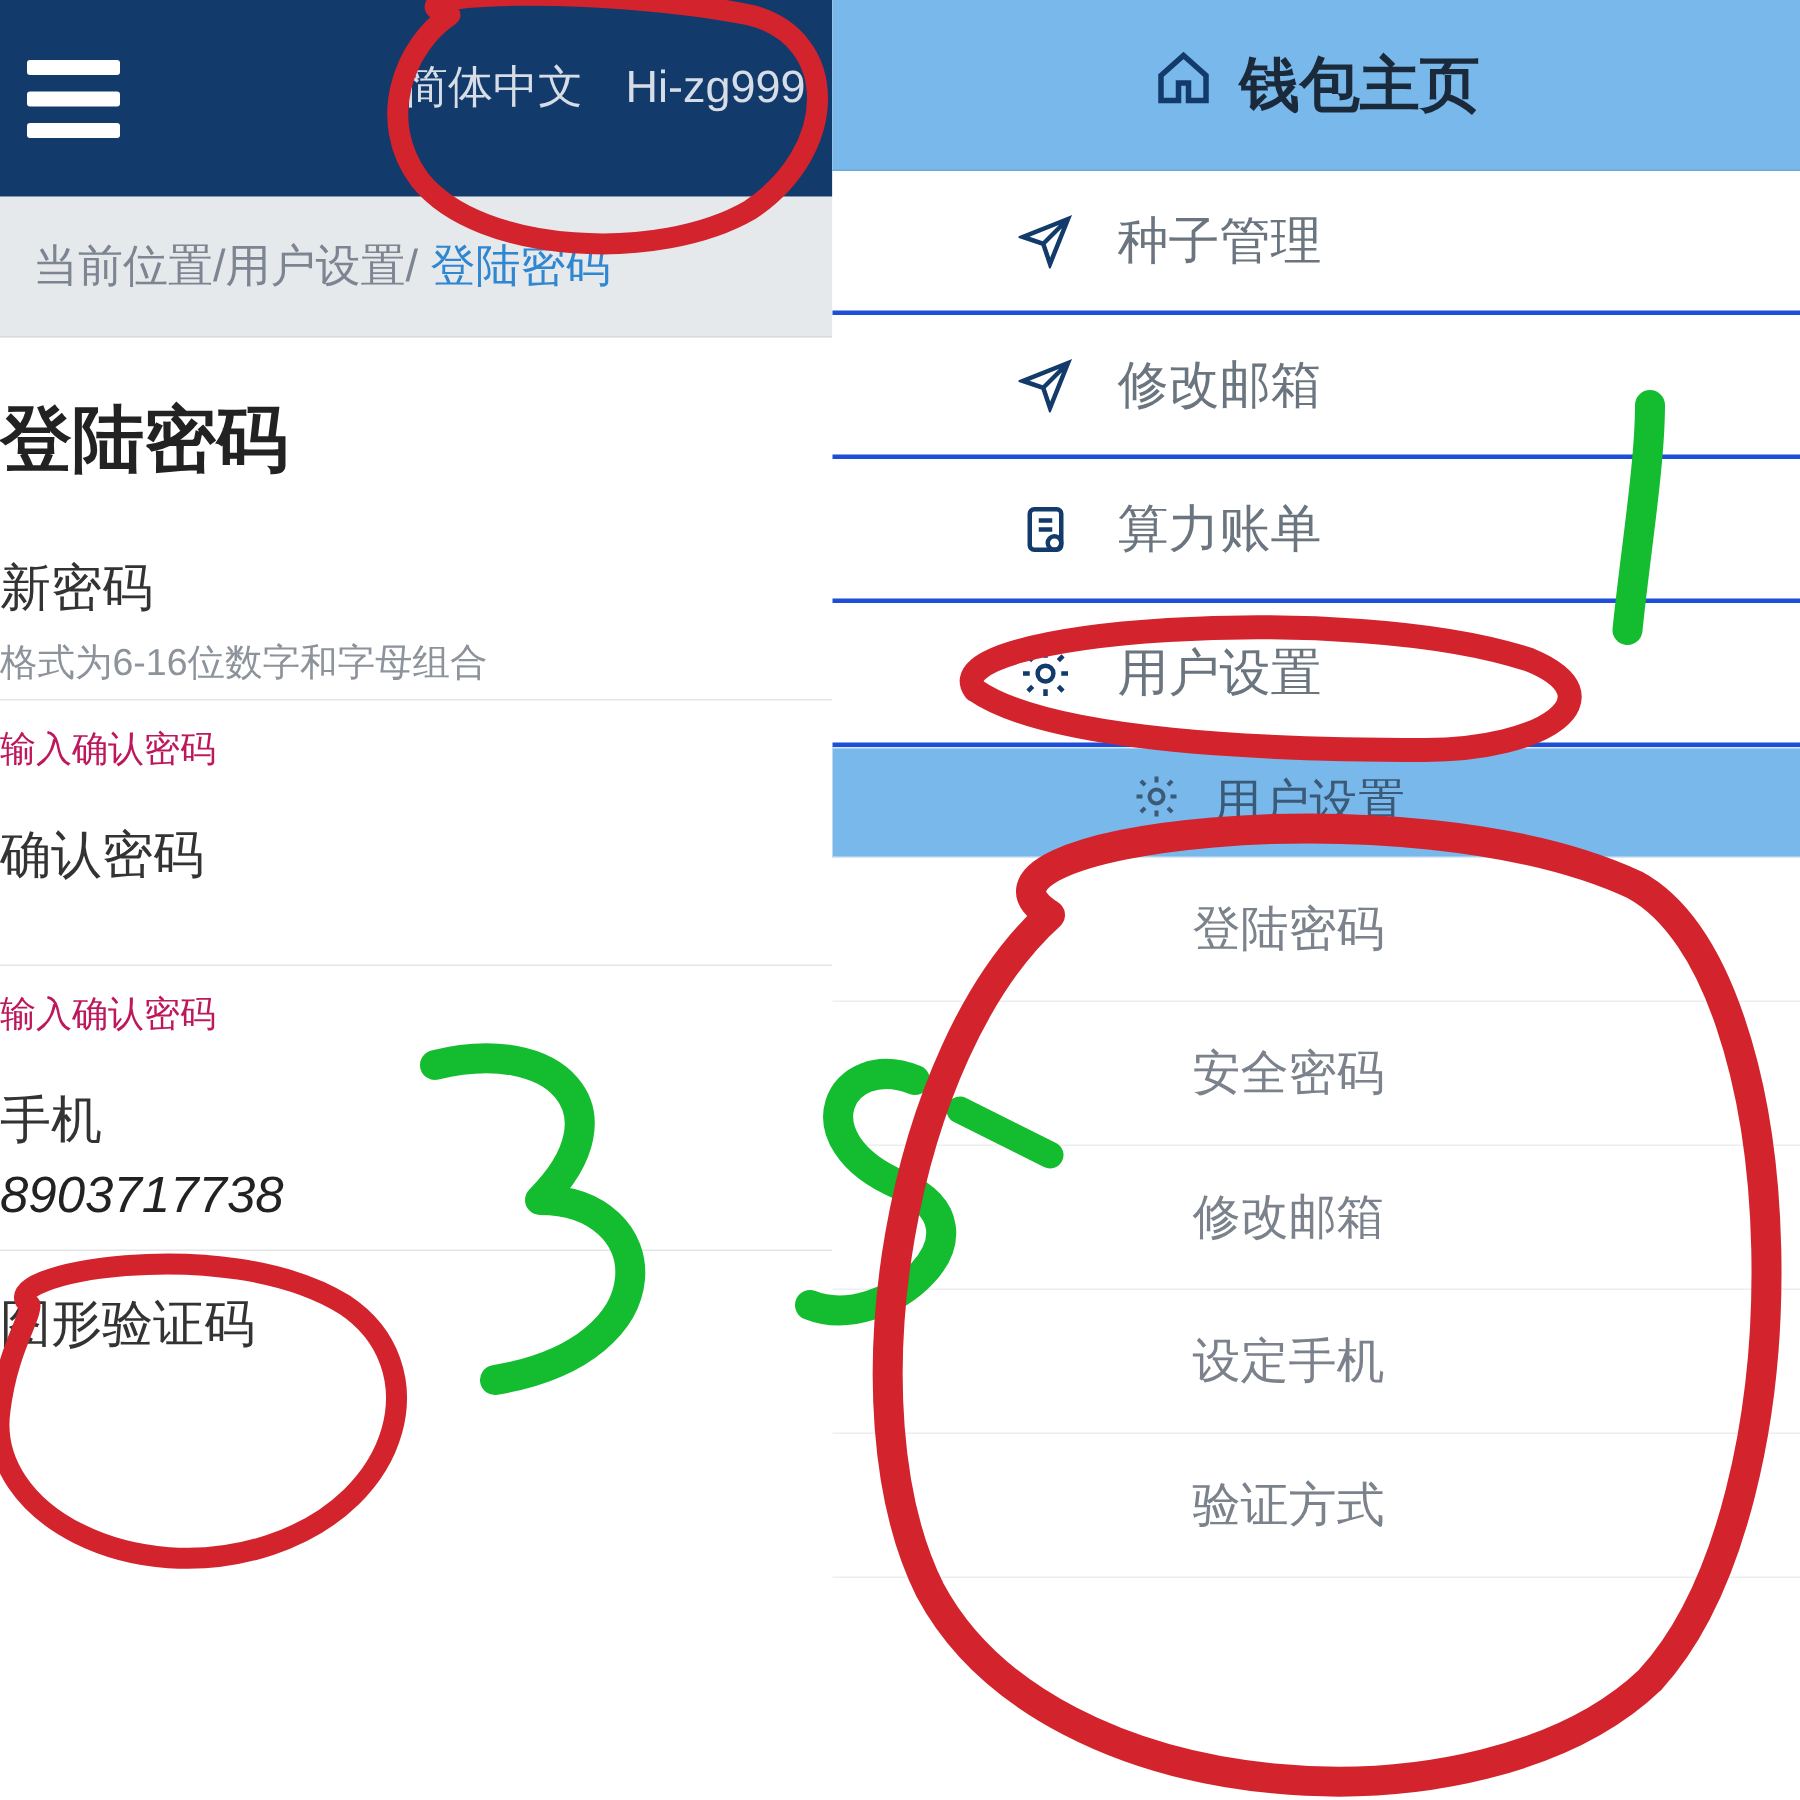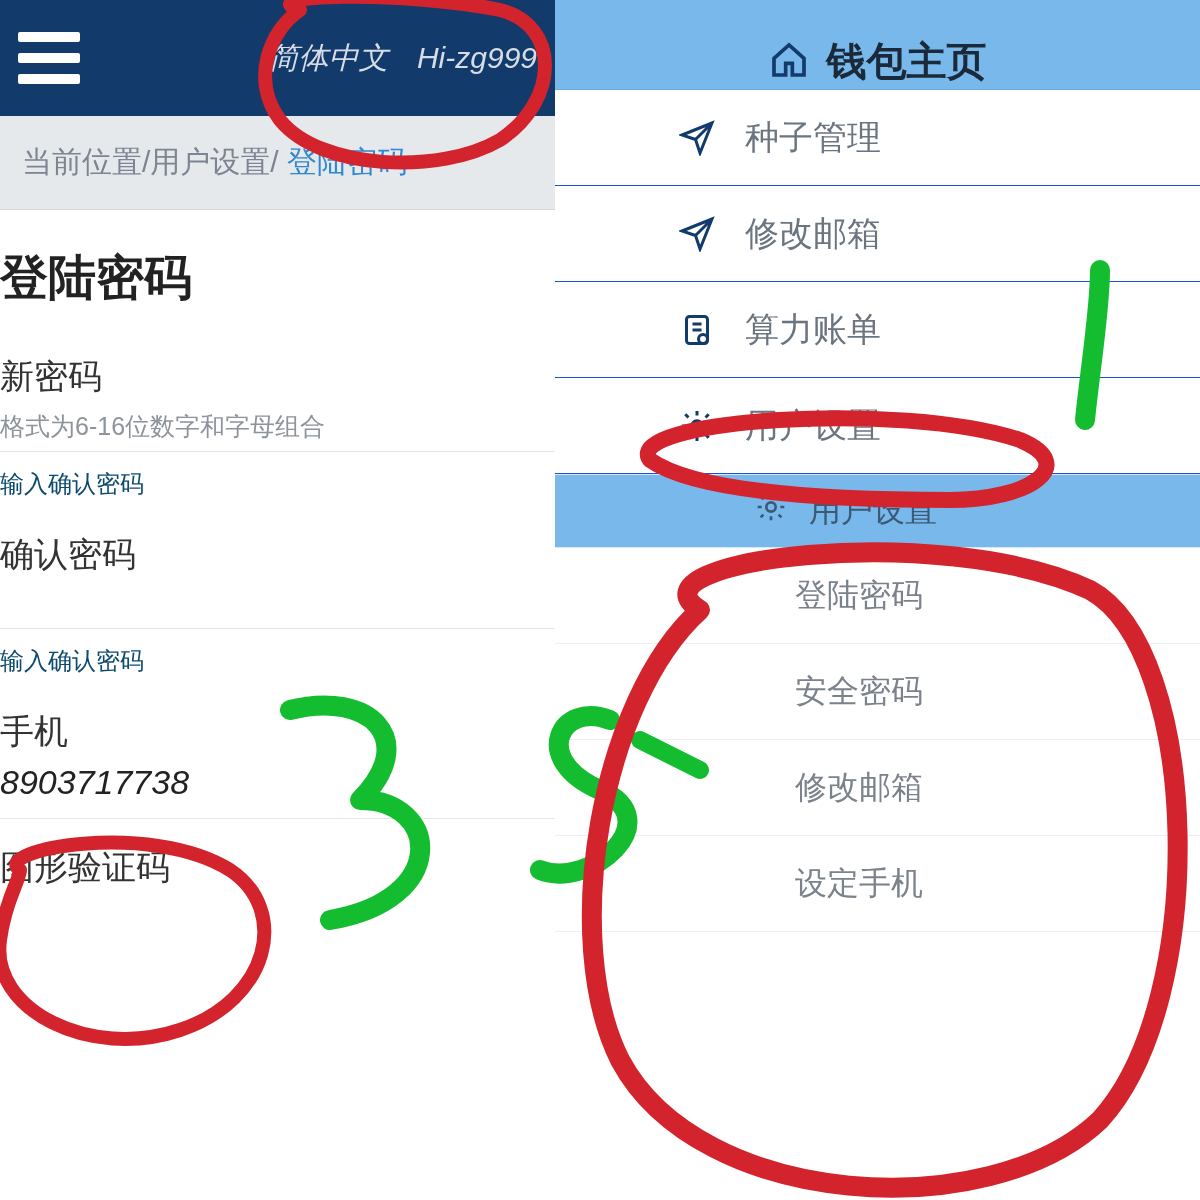--- a/index.html
+++ b/index.html
@@ -11,27 +11,26 @@
     overflow: hidden;
     position: relative;
   }
   .container { display: flex; width: 1200px; height: 1200px; }
   .left-pane { width: 555px; height: 1200px; background: #fff; position: relative; }
   .right-pane { width: 645px; height: 1200px; background: #fff; position: relative; }
 
   
   .top-bar {
     background: #123a6a;
-    height: 116px;
+    height: 131px;
     color: #fff;
     display: flex;
     align-items: center;
     padding: 0 18px;
     position: relative;
-    font-style: italic;
   }
   .hamburger { display: flex; flex-direction: column; gap: 11px; }
   .hamburger span { width: 62px; height: 10px; background: #fff; border-radius: 2px; }
   .top-right { position: absolute; right: 18px; top: 38px; font-size: 30px; color: #d6dde7; }
   .top-right span { margin-left: 20px; }
 
   .breadcrumb {
     background: #e6e9ec;
     padding: 26px 22px;
     font-size: 30px;
@@ -43,47 +42,47 @@
   .page-title {
     font-size: 48px;
     font-weight: 700;
     color: #222;
     padding: 36px 0 18px 0;
   }
 
   .field-block { padding: 22px 0 0 0; }
   .field-label { font-size: 34px; color: #333; padding: 4px 0; }
   .field-sub  { font-size: 25px; color: #8d939b; padding: 6px 0 2px 0; }
-  .field-hint { font-size: 24px; color: #0c4a6e; padding: 16px 18px 6px 0; }
+  .field-hint { font-size: 24px; color: #be185d; padding: 16px 18px 6px 0; }
   .field-value{ font-size: 34px; color: #222; padding: 4px 0 10px 0; font-style: italic; }
   .divider { height: 1px; background: #e3e5e8; margin-top: 6px; }
 
   
   .wallet-header {
     background: #79b8ea;
-    height: 90px;
-    display: flex;
-    align-items: flex-end;
+    height: 114px;
+    display: flex;
+    align-items: center;
     justify-content: center;
     gap: 18px;
     font-size: 40px;
     font-weight: 700;
     color: #1b2a3a;
     border-bottom: 1px solid #6aa9db;
   }
   .menu-list { }
   .menu-item {
     height: 96px;
     display: flex;
     align-items: center;
     padding-left: 120px;
     gap: 26px;
     font-size: 34px;
     color: #6b7580;
-    border-bottom: 1px solid #1d4ed8;
+    border-bottom: 3px solid #1d4ed8;
     background: #fff;
   }
   .menu-item .ico { width: 44px; height: 44px; display: flex; align-items: center; justify-content: center; }
   .menu-item svg { stroke: #123a6a; }
 
   .sub-header {
     background: #79b8ea;
     height: 74px;
     display: flex;
     align-items: center;
@@ -219,20 +218,21 @@
           </svg>
       </span>
       <span>用户设置</span>
     </div>
 
     <div>
       <div class="sub-item">登陆密码</div>
       <div class="sub-item">安全密码</div>
       <div class="sub-item">修改邮箱</div>
       <div class="sub-item">设定手机</div>
+      <div class="sub-item">验证方式</div>
     </div>
   </div>
 </div>
 
 <svg class="anno">
 
   <path d="M300 10 C 250 -5, 400 -10, 500 10 C 560 25, 560 100, 500 140 C 440 175, 320 170, 280 120 C 250 80, 270 30, 300 10 Z" stroke="#d3242e" stroke-width="14"></path>
 
   <path d="M290 710 C 370 690, 420 740, 360 800 C 440 800, 450 900, 330 920" stroke="#14bd2f" stroke-width="20"></path>
 

